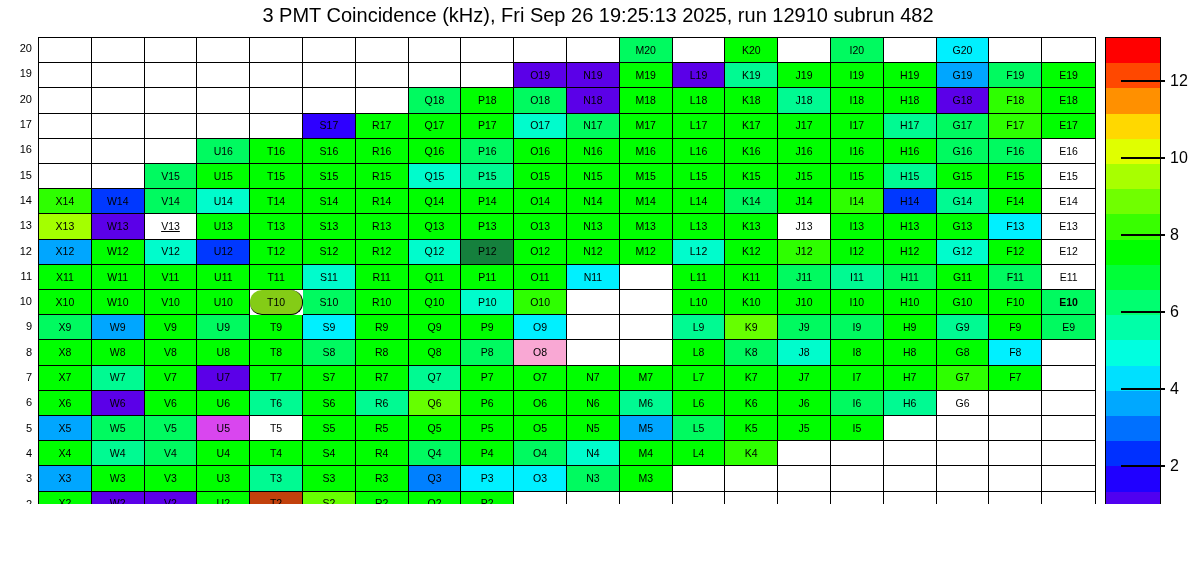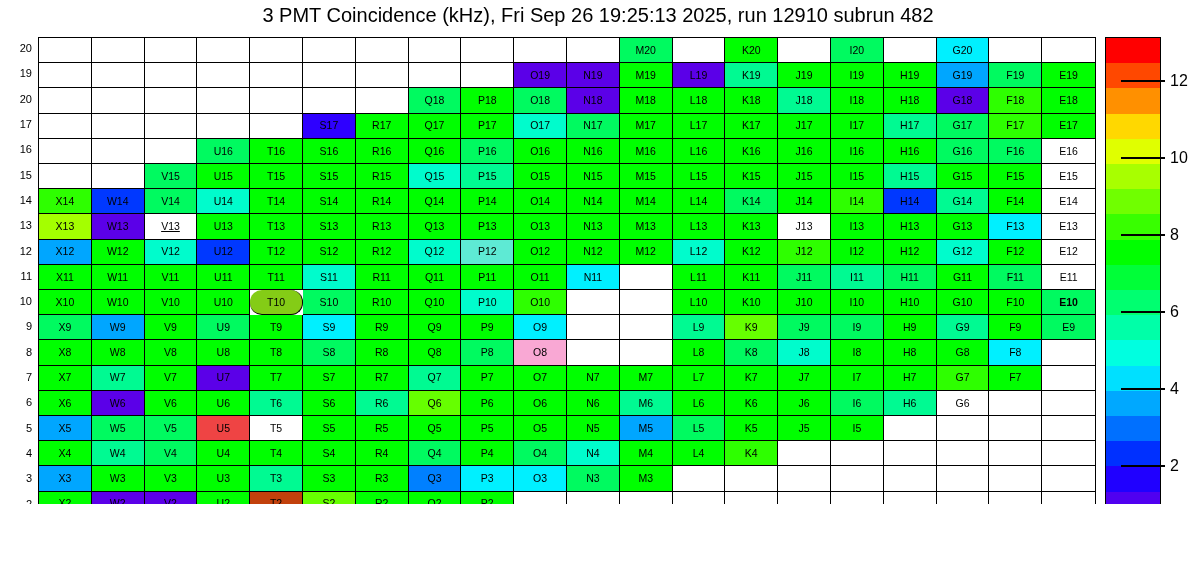--- a/index.html
+++ b/index.html
@@ -209,21 +209,21 @@
       <div class="cell" style="background: rgb(0, 240, 255);">F13</div>
       <div class="cell lastcol" style="background: rgb(255, 255, 255);">E13</div>
       <div class="cell" style="background: rgb(0, 166, 255);">X12</div>
       <div class="cell" style="background: rgb(0, 255, 0);">W12</div>
       <div class="cell" style="background: rgb(0, 252, 204);">V12</div>
       <div class="cell" style="background: rgb(0, 56, 255);">U12</div>
       <div class="cell" style="background: rgb(0, 255, 0);">T12</div>
       <div class="cell" style="background: rgb(0, 255, 0);">S12</div>
       <div class="cell" style="background: rgb(0, 255, 0);">R12</div>
       <div class="cell" style="background: rgb(0, 252, 204);">Q12</div>
-      <div class="cell" style="background: #5eead4;">P12</div>
+      <div class="cell" style="background: #15803d;">P12</div>
       <div class="cell" style="background: rgb(0, 255, 0);">O12</div>
       <div class="cell" style="background: rgb(0, 255, 0);">N12</div>
       <div class="cell" style="background: rgb(0, 255, 0);">M12</div>
       <div class="cell" style="background: rgb(0, 252, 204);">L12</div>
       <div class="cell" style="background: rgb(0, 255, 0);">K12</div>
       <div class="cell" style="background: rgb(46, 255, 0);">J12</div>
       <div class="cell" style="background: rgb(0, 255, 0);">I12</div>
       <div class="cell" style="background: rgb(0, 255, 0);">H12</div>
       <div class="cell" style="background: rgb(0, 252, 204);">G12</div>
       <div class="cell" style="background: rgb(0, 255, 0);">F12</div>
@@ -344,21 +344,21 @@
       <div class="cell" style="background: rgb(0, 255, 0);">K6</div>
       <div class="cell" style="background: rgb(0, 255, 0);">J6</div>
       <div class="cell" style="background: rgb(0, 250, 96);">I6</div>
       <div class="cell" style="background: rgb(0, 250, 146);">H6</div>
       <div class="cell" style="background: rgb(255, 255, 255);">G6</div>
       <div class="cell"></div>
       <div class="cell lastcol"></div>
       <div class="cell" style="background: rgb(0, 166, 255);">X5</div>
       <div class="cell" style="background: rgb(0, 250, 96);">W5</div>
       <div class="cell" style="background: rgb(0, 250, 96);">V5</div>
-      <div class="cell" style="background: #ef4444;">U5</div>
+      <div class="cell" style="background: #d946ef;">U5</div>
       <div class="cell" style="background: rgb(255, 255, 255);">T5</div>
       <div class="cell" style="background: rgb(0, 255, 0);">S5</div>
       <div class="cell" style="background: rgb(0, 255, 0);">R5</div>
       <div class="cell" style="background: rgb(0, 255, 0);">Q5</div>
       <div class="cell" style="background: rgb(0, 255, 0);">P5</div>
       <div class="cell" style="background: rgb(0, 255, 0);">O5</div>
       <div class="cell" style="background: rgb(0, 255, 0);">N5</div>
       <div class="cell" style="background: rgb(0, 166, 255);">M5</div>
       <div class="cell" style="background: rgb(0, 250, 96);">L5</div>
       <div class="cell" style="background: rgb(0, 255, 0);">K5</div>

